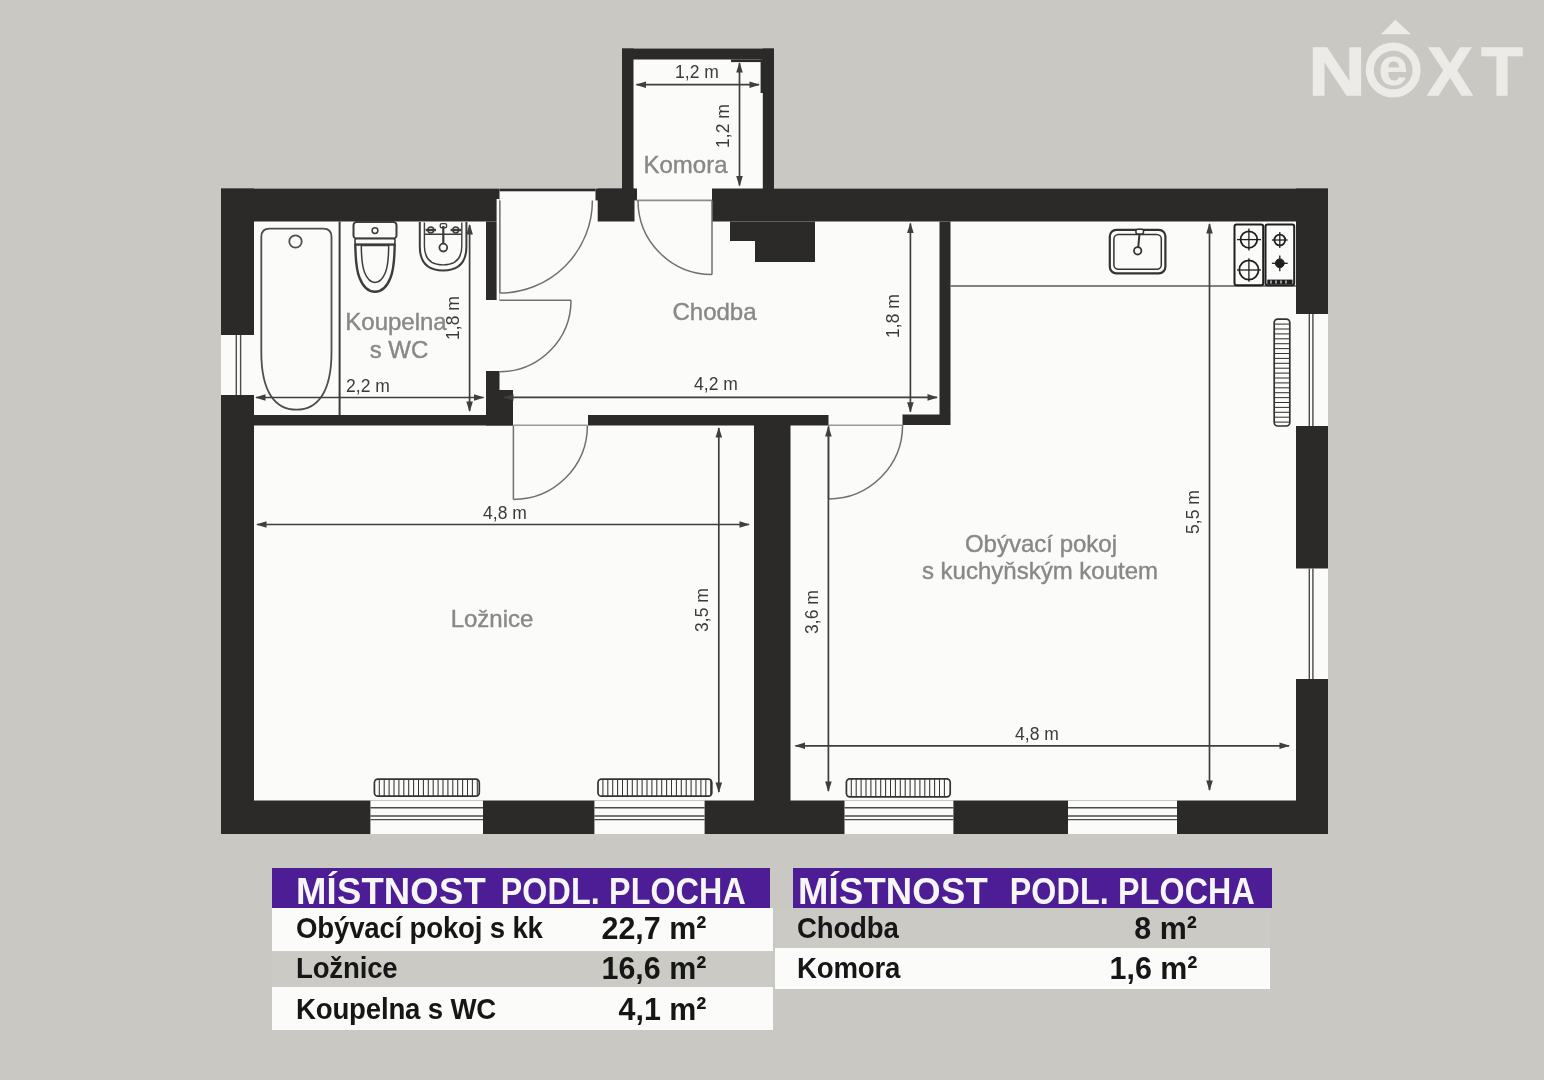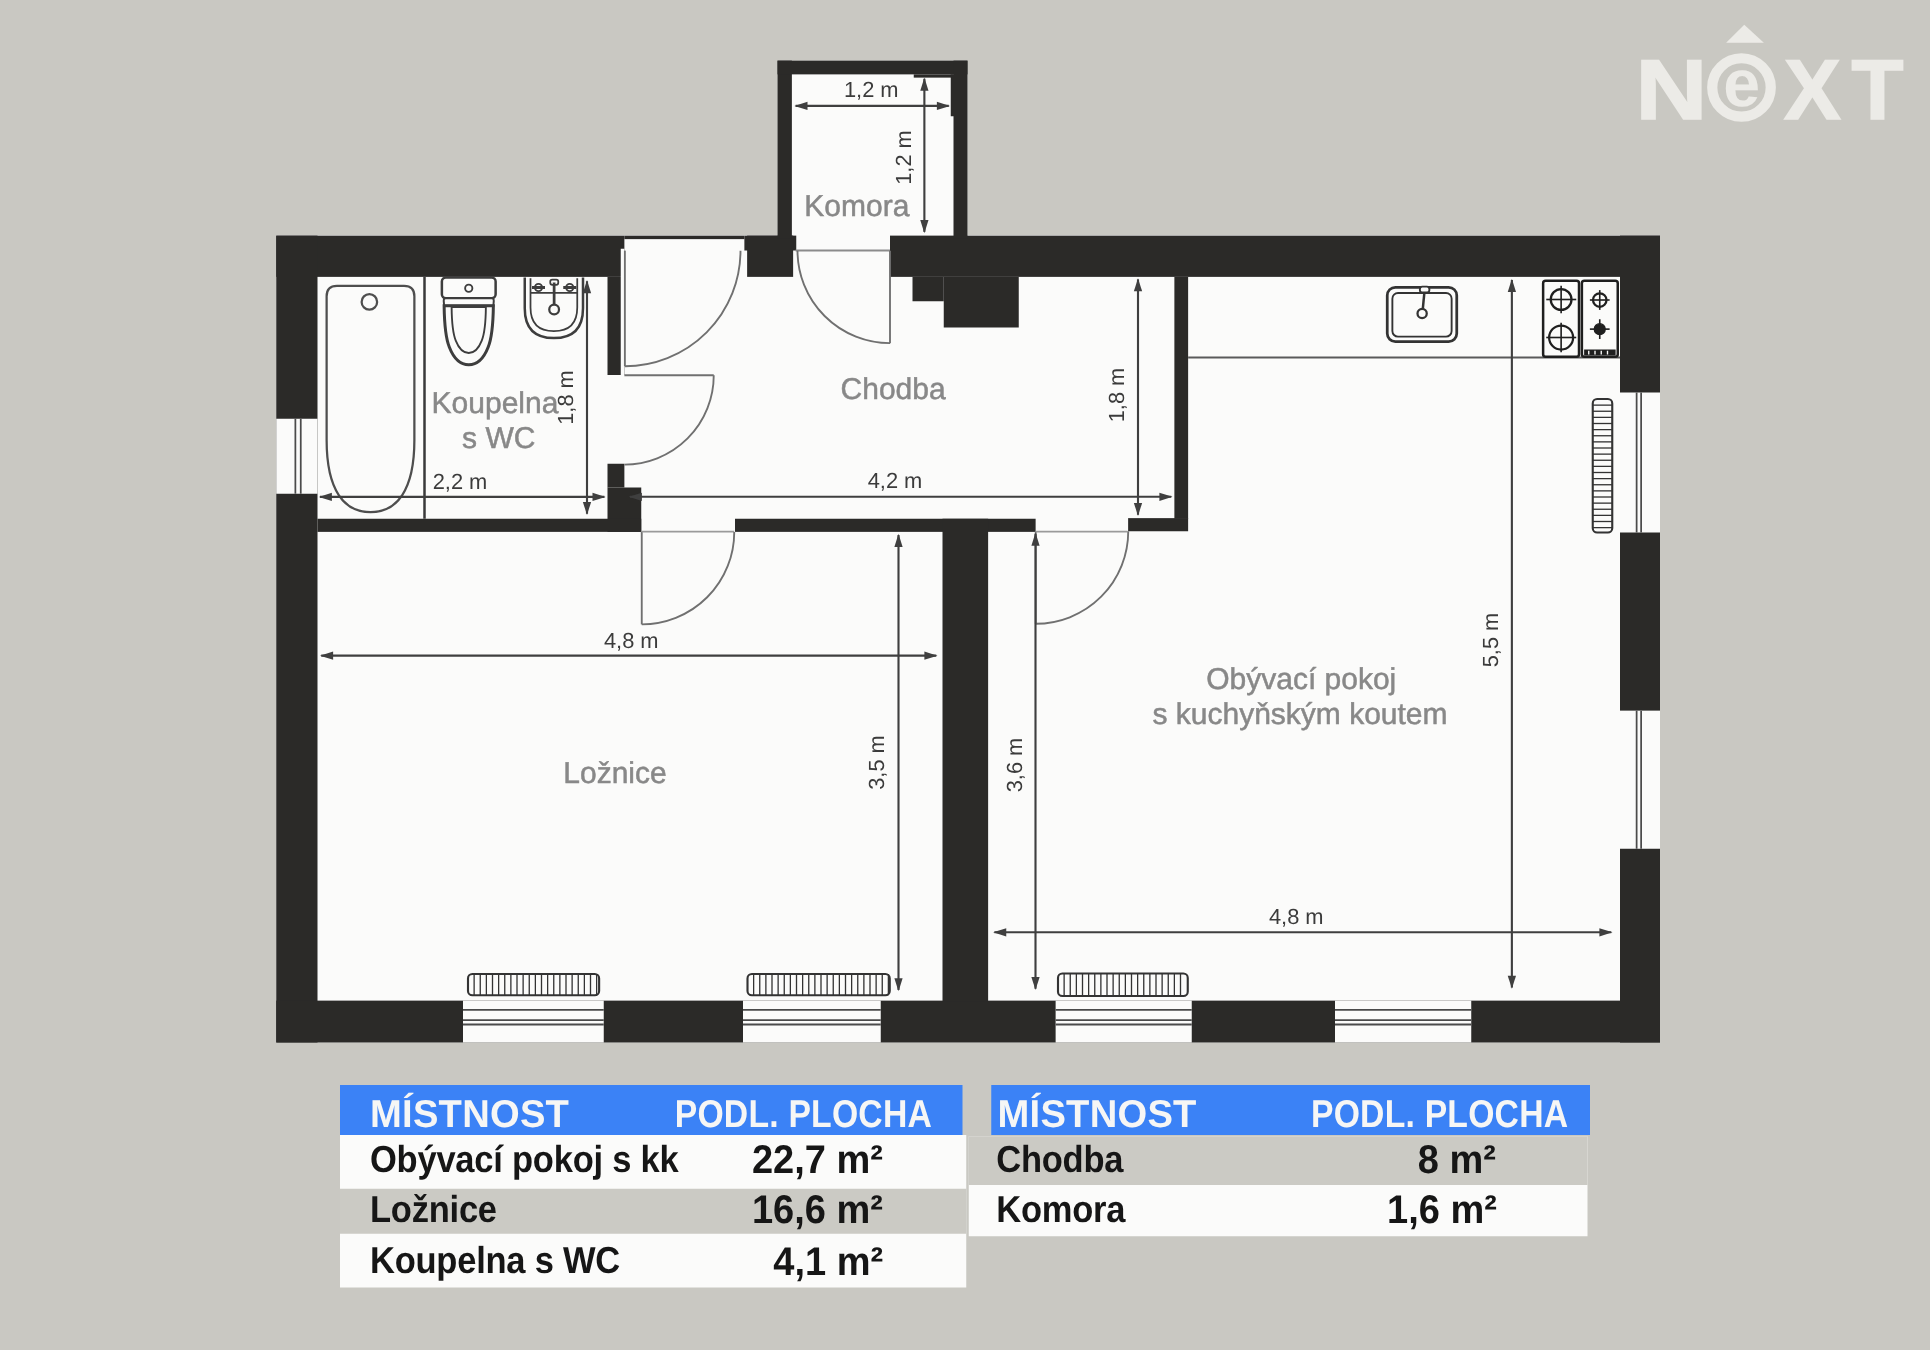--- a/index.html
+++ b/index.html
@@ -1,19 +1,19 @@
 <!DOCTYPE html>
 <html><head><meta charset="utf-8"><style>
 html,body{margin:0;padding:0;}
 body{width:1544px;height:1080px;background:#c9c8c2;position:relative;overflow:hidden;
  font-family:"Liberation Sans",sans-serif;-webkit-font-smoothing:antialiased;}
 svg text.dim{font-size:17.5px;fill:#3b3b3b;text-anchor:middle;}
 svg text.room{font-size:24px;fill:#888;text-anchor:middle;stroke:#888;stroke-width:0.4px;}
 .tbl{position:absolute;box-sizing:border-box;}
-.hdr{background:#3b82f6;color:#f6f6f5;font-weight:bold;font-size:31px;}
+.hdr{background:#4c1d95;color:#f6f6f5;font-weight:bold;font-size:37px;}
 .hdrtxt{position:absolute;top:50%;transform:translateY(-41%) scaleX(0.985);transform-origin:left center;white-space:nowrap;letter-spacing:0.2px;}
 .rowtxt{position:absolute;white-space:nowrap;font-weight:bold;font-size:30px;color:#161616;transform:translateY(-52%) scaleX(0.92);transform-origin:left center;letter-spacing:-0.2px;}
 .rval{position:absolute;white-space:nowrap;font-weight:bold;font-size:32px;color:#161616;transform:translateY(-52%) scaleX(0.95);transform-origin:right center;}
 </style></head><body>
 <svg width="1544" height="1080" viewBox="0 0 1544 1080" style="position:absolute;left:0;top:0">
 
 <rect x="221" y="188" width="1107" height="646" fill="#fbfbfa"></rect>
 
 <rect x="622" y="48.5" width="152" height="142" fill="#fbfbfa"></rect>
 <g fill="#2b2a28" stroke="none">

